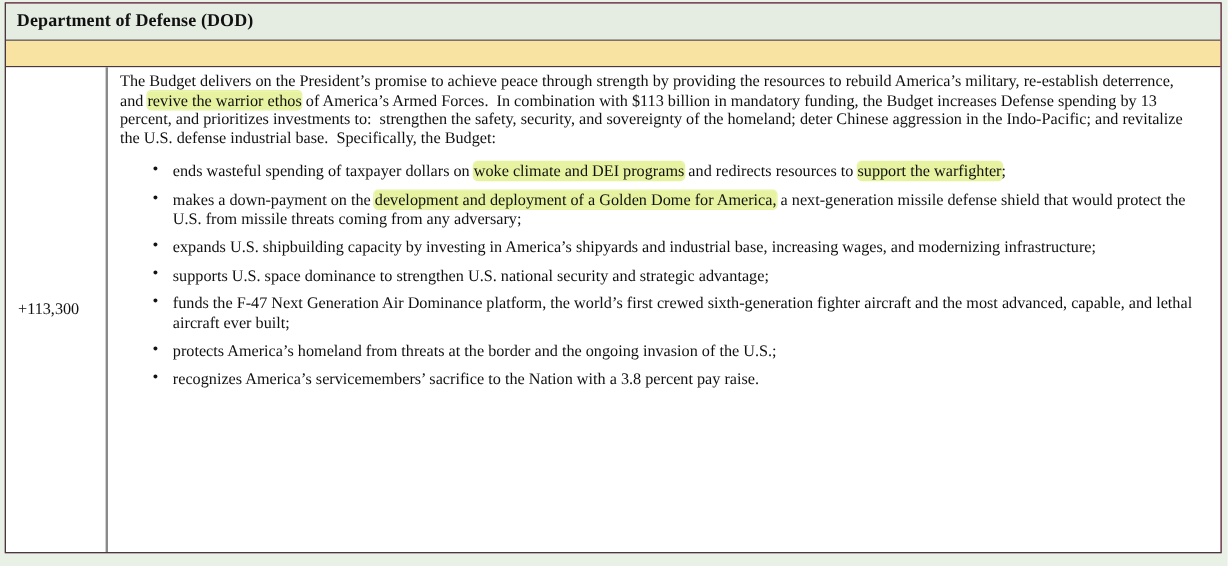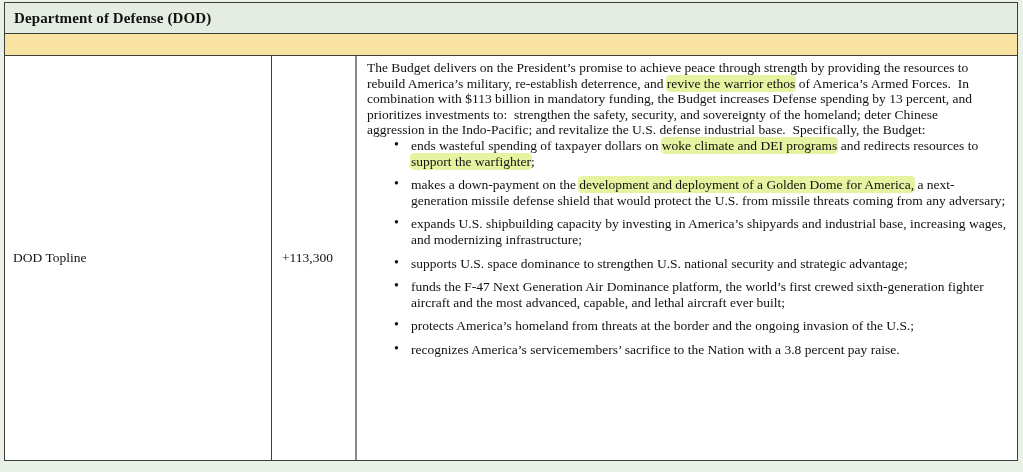--- a/index.html
+++ b/index.html
@@ -70,20 +70,21 @@
     padding: 4px 8px 0 10px;
     font-size: 13.5px;
     line-height: 15.6px;
   }
   .intro {
     margin: 0;
     padding-right: 15px;
     white-space: pre-wrap;
   }
   .bullet-list {
+    margin-top: 13px;
   }
   .bullet {
     position: relative;
     padding-left: 44px;
     margin-bottom: 8px;
     white-space: pre-wrap;
   }
   .bullet::before {
     content: "\2022";
     position: absolute;
@@ -99,23 +100,20 @@
 </style>
 </head>
 <body style="--page-bg: #e9f1e6; --header-bg: #e5ece1; --band-bg: #f9e3a2; --border-c: #3e3e3e; --hl-c: #e7f3a0;">
 
 <div class="doc-table">
   <div class="header-row">
     <span>Department of Defense (DOD)</span>
   </div>
   <div class="band-row"></div>
   <div class="body-row">
-    <div class="col-label">
-      <span>DOD Topline</span>
-    </div>
     <div class="col-amount">
       <span>+113,300</span>
     </div>
     <div class="col-desc">
       <p class="intro" id="intro-paragraph"><span>The Budget delivers on the President’s promise to achieve peace through strength by providing the resources to rebuild America’s military, re-establish deterrence, and </span><span class="hl">revive the warrior ethos</span><span> of America’s Armed Forces.  In combination with $113 billion in mandatory funding, the Budget increases Defense spending by 13 percent, and prioritizes investments to:  strengthen the safety, security, and sovereignty of the homeland; deter Chinese aggression in the Indo-Pacific; and revitalize the U.S. defense industrial base.  Specifically, the Budget:</span></p>
       <div class="bullet-list" id="bullet-list">
           <div class="bullet"><span>ends wasteful spending of taxpayer dollars on </span><span class="hl">woke climate and DEI programs</span><span> and redirects resources to </span><span class="hl">support the warfighter</span><span>;</span></div>
           <div class="bullet"><span>makes a down-payment on the </span><span class="hl">development and deployment of a Golden Dome for America,</span><span> a next-generation missile defense shield that would protect the U.S. from missile threats coming from any adversary;</span></div>
           <div class="bullet"><span>expands U.S. shipbuilding capacity by investing in America’s shipyards and industrial base, increasing wages, and modernizing infrastructure;</span></div>
           <div class="bullet"><span>supports U.S. space dominance to strengthen U.S. national security and strategic advantage;</span></div>

